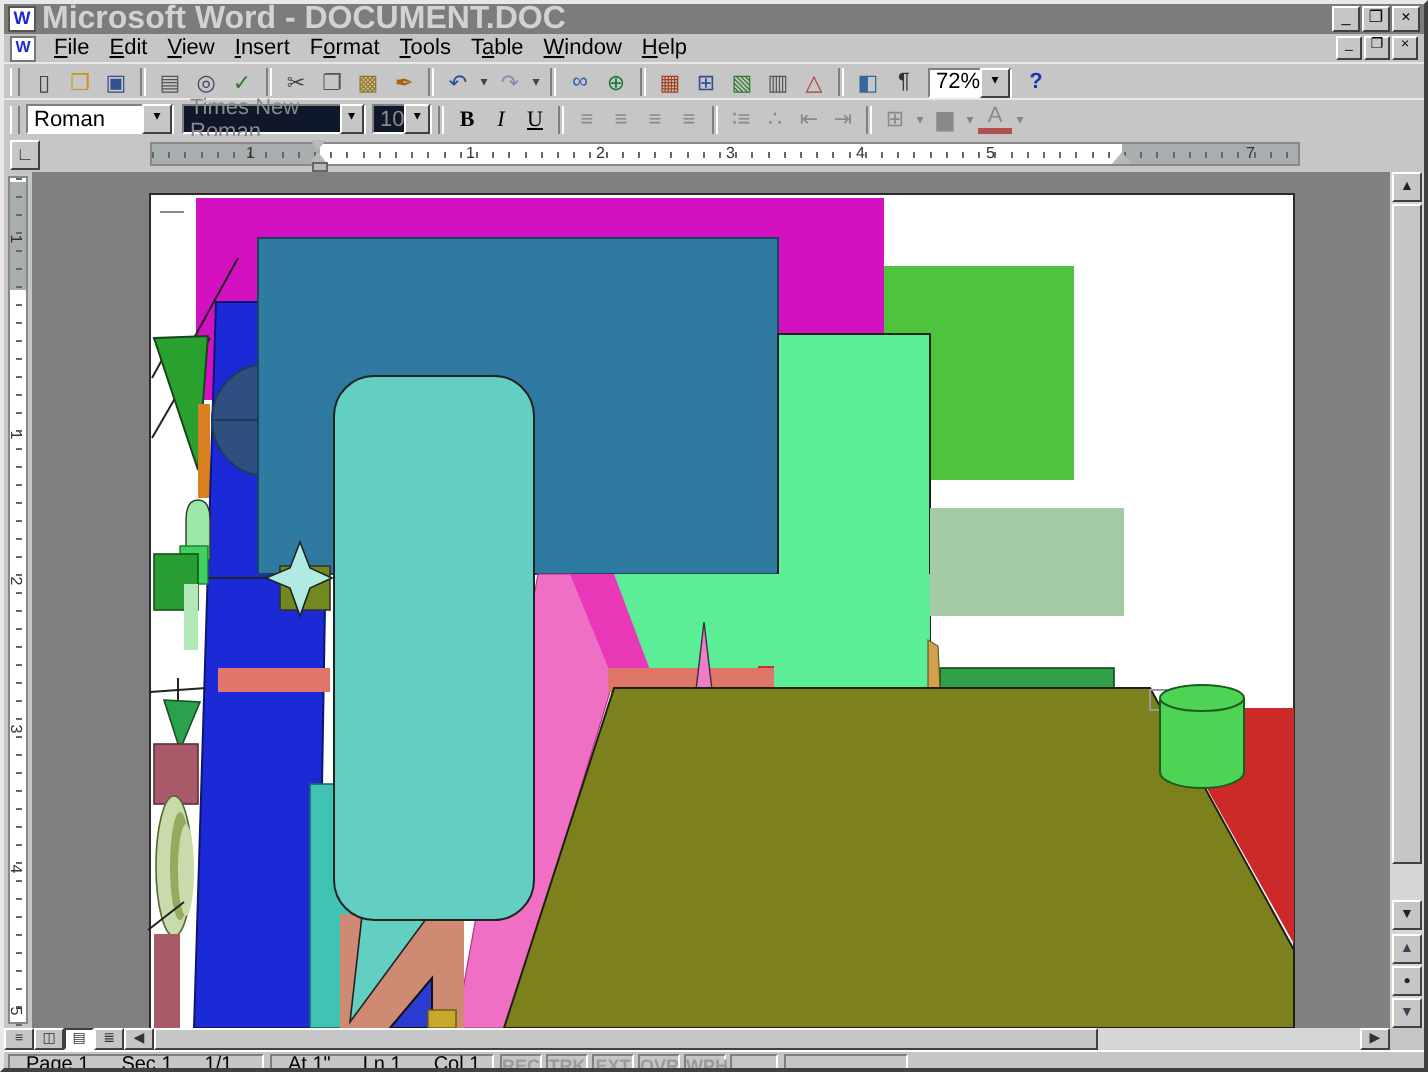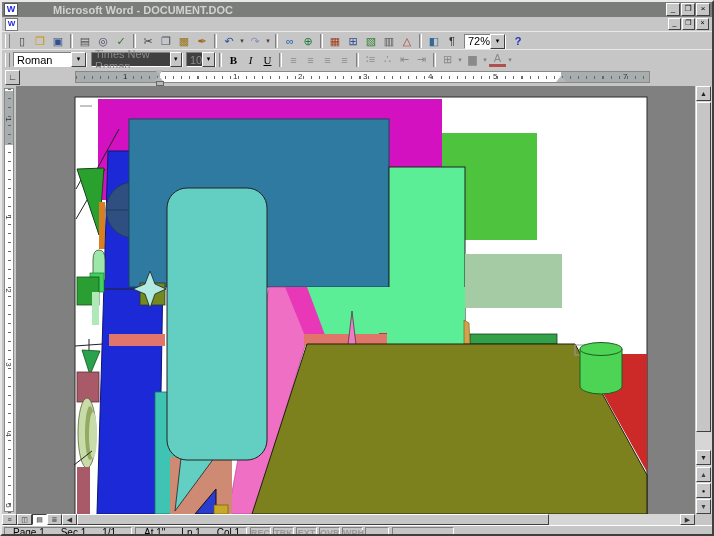--- a/index.html
+++ b/index.html
@@ -5,21 +5,21 @@
   html,body{margin:0;padding:0;background:#555;}
   #win{position:relative;width:714px;height:536px;background:#c6c6c6;
        font-family:"Liberation Sans",sans-serif;overflow:hidden;
        border-top:2px solid #e8e8e8;border-left:2px solid #e8e8e8;
        border-right:2px solid #404040;border-bottom:2px solid #404040;box-sizing:border-box;}
   .abs{position:absolute;}
   
   #titlebar{left:0;top:0;width:710px;height:15px;background:#7b7d7b;display:flex;align-items:center;}
   #titlebar .appicon{width:12px;height:11px;margin:0 3px 0 2px;background:#fff;border:1px solid #555;
     color:#1b2ad6;font-size:9px;font-weight:bold;line-height:10px;text-align:center;}
-  #titlebar .t{color:#d2d2d2;font-size:11px;font-weight:bold;white-space:nowrap;margin-left:32px;}
+  #titlebar .t{color:#d2d2d2;font-size:16px;font-weight:bold;white-space:nowrap;}
   .winbtns{margin-left:auto;display:flex;gap:1px;margin-right:2px;}
   .wbtn{width:12px;height:11px;background:#c6c6c6;border-top:1px solid #fff;border-left:1px solid #fff;
     border-right:1px solid #404040;border-bottom:1px solid #404040;font-size:8px;line-height:9px;
     text-align:center;color:#000;}
   
   #menubar{left:0;top:15px;width:710px;height:14px;display:flex;align-items:center;background:#c6c6c6;}
   #menubar .docicon{width:11px;height:11px;margin:0 4px 0 3px;background:#fff;border:1px solid #777;
     color:#1b2ad6;font-size:8px;font-weight:bold;line-height:10px;text-align:center;}
   .menuitem{font-size:11px;color:#000;padding:0 5px;white-space:nowrap;}
   .menuitem u{text-decoration:underline;}
@@ -35,21 +35,21 @@
   .tbtn{width:18px;height:16px;display:flex;align-items:center;justify-content:center;
     font-size:11px;color:#333;}
   .tbtn.dim{opacity:.45;}
   .drop{width:8px;height:16px;font-size:7px;color:#444;display:flex;align-items:center;justify-content:center;}
   .combo{height:15px;background:#fff;border-top:1px solid #808080;border-left:1px solid #808080;
     border-bottom:1px solid #fff;border-right:1px solid #fff;display:flex;align-items:center;
     font-size:11px;padding-left:3px;position:relative;box-sizing:border-box;}
   .combo .arr{margin-left:auto;width:13px;height:13px;background:#c6c6c6;border-top:1px solid #fff;
     border-left:1px solid #fff;border-right:1px solid #404040;border-bottom:1px solid #404040;
     font-size:7px;text-align:center;line-height:12px;color:#000;}
-  .combo.dim{background:#404040;color:#8a8a8a;}
+  .combo.dim{background:#0f172a;color:#8a8a8a;}
   .fmtbtn{width:17px;height:16px;display:flex;align-items:center;justify-content:center;font-size:11px;}
   
   #ruler{left:0;top:66px;width:710px;height:18px;background:#c6c6c6;}
   #tabsel{left:3px;top:2px;width:13px;height:13px;background:#c6c6c6;border-top:1px solid #fff;
     border-left:1px solid #fff;border-right:1px solid #404040;border-bottom:1px solid #404040;
     font-size:9px;line-height:12px;text-align:center;color:#333;}
   #hstrip{left:73px;top:3px;width:575px;height:12px;background:#fff;border:1px solid #888;box-sizing:border-box;}
   .hgray{position:absolute;top:0;height:10px;background:#a8adad;}
   #hticks{position:absolute;left:0;top:4px;width:575px;height:3px;
     background:repeating-linear-gradient(to right,#667 0 1px,transparent 1px 8.1px);}
@@ -104,20 +104,31 @@
     <div class="t">Microsoft Word - DOCUMENT.DOC</div>
     <div class="winbtns">
       <div class="wbtn">_</div>
       <div class="wbtn">❐</div>
       <div class="wbtn">×</div>
     </div>
   </div>
 
   <div class="abs" id="menubar">
     <div class="docicon">W</div>
+    <span id="menuitems" style="display: flex;">
+        <div class="menuitem"><u>F</u>ile</div>
+        <div class="menuitem"><u>E</u>dit</div>
+        <div class="menuitem"><u>V</u>iew</div>
+        <div class="menuitem"><u>I</u>nsert</div>
+        <div class="menuitem">F<u>o</u>rmat</div>
+        <div class="menuitem"><u>T</u>ools</div>
+        <div class="menuitem">T<u>a</u>ble</div>
+        <div class="menuitem"><u>W</u>indow</div>
+        <div class="menuitem"><u>H</u>elp</div>
+      </span>
     <div class="smallbtns">
       <div class="sbtn">_</div>
       <div class="sbtn">❐</div>
       <div class="sbtn">×</div>
     </div>
   </div>
 
   <div class="abs tbar" id="tb1">
     <div class="grip"></div>
     <span id="stdicons" style="display:flex;align-items:center;">

